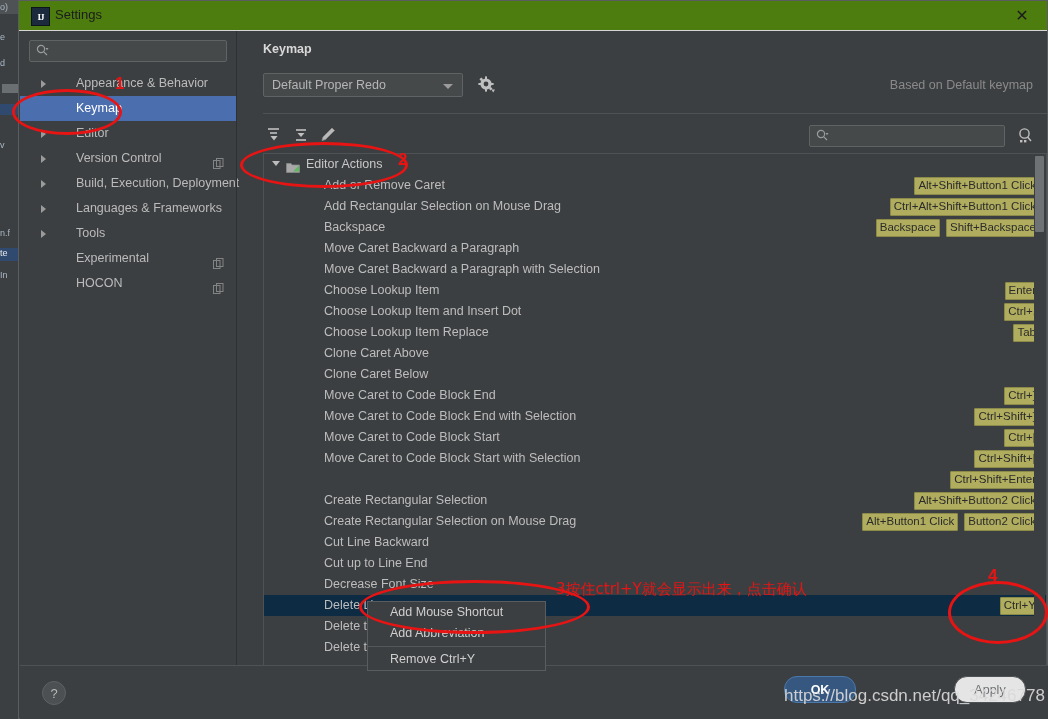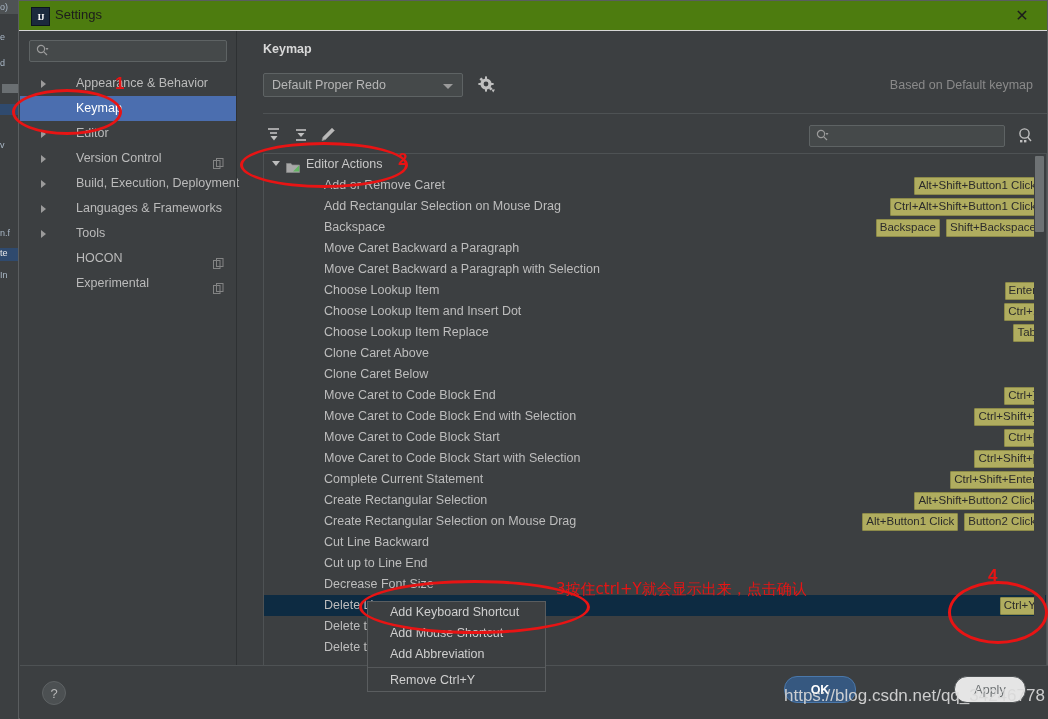--- a/index.html
+++ b/index.html
@@ -266,25 +266,25 @@
           <div class="tree-item"><span class="arrow"></span><span>Appearance &amp; Behavior</span></div>
           <div class="tree-item selected"><span>Keymap</span></div>
           <div class="tree-item"><span class="arrow"></span><span>Editor</span></div>
           <div class="tree-item"><span class="arrow"></span><span>Version Control</span><span class="copy-ico"><svg width="11" height="11" viewBox="0 0 11 11">
                 <rect x="0.5" y="2.5" width="6.5" height="8" fill="none" stroke="#9b9b9b" stroke-width="1"></rect>
                 <rect x="3.5" y="0.5" width="6.5" height="8" fill="none" stroke="#9b9b9b" stroke-width="1"></rect>
               </svg></span></div>
           <div class="tree-item"><span class="arrow"></span><span>Build, Execution, Deployment</span></div>
           <div class="tree-item"><span class="arrow"></span><span>Languages &amp; Frameworks</span></div>
           <div class="tree-item"><span class="arrow"></span><span>Tools</span></div>
-          <div class="tree-item"><span>HOCON</span><span class="copy-ico"><svg width="11" height="11" viewBox="0 0 11 11">
+          <div class="tree-item"><span>Experimental</span><span class="copy-ico"><svg width="11" height="11" viewBox="0 0 11 11">
                 <rect x="0.5" y="2.5" width="6.5" height="8" fill="none" stroke="#9b9b9b" stroke-width="1"></rect>
                 <rect x="3.5" y="0.5" width="6.5" height="8" fill="none" stroke="#9b9b9b" stroke-width="1"></rect>
               </svg></span></div>
-          <div class="tree-item"><span>Experimental</span><span class="copy-ico"><svg width="11" height="11" viewBox="0 0 11 11">
+          <div class="tree-item"><span>HOCON</span><span class="copy-ico"><svg width="11" height="11" viewBox="0 0 11 11">
                 <rect x="0.5" y="2.5" width="6.5" height="8" fill="none" stroke="#9b9b9b" stroke-width="1"></rect>
                 <rect x="3.5" y="0.5" width="6.5" height="8" fill="none" stroke="#9b9b9b" stroke-width="1"></rect>
               </svg></span></div>
         </div>
     </div>
     <div class="sidebar-divider"></div>
 
     <div class="panel">
       <div class="panel-title">Keymap</div>
 
@@ -429,21 +429,20 @@
                 <span class="kbadge">Ctrl+[</span>
               </span>
             </div>
             <div class="row">
               <span class="label leaf">Move Caret to Code Block Start with Selection</span>
               <span class="shortcuts">
                 <span class="kbadge">Ctrl+Shift+[</span>
               </span>
             </div>
             <div class="row">
-              <span class="label leaf">Complete Current Statement</span>
               <span class="shortcuts">
                 <span class="kbadge">Ctrl+Shift+Enter</span>
               </span>
             </div>
             <div class="row">
               <span class="label leaf">Create Rectangular Selection</span>
               <span class="shortcuts">
                 <span class="kbadge">Alt+Shift+Button2 Click</span>
               </span>
             </div>
@@ -484,21 +483,20 @@
 
     <div class="bottombar">
       <div class="help-btn">?</div>
       <div class="btn ok">OK</div>
       <div class="btn cancel">Cancel</div>
       <div class="btn apply">Apply</div>
     </div>
   </div>
 
   <div class="ctx-menu" id="ctx-menu">
-      <div class="ctx-item">Add Keyboard Shortcut</div>
       <div class="ctx-item">Add Mouse Shortcut</div>
       <div class="ctx-item">Add Abbreviation</div>
       <div class="ctx-sep"></div>
       <div class="ctx-item">Remove Ctrl+Y</div>
     </div>
 
   <div class="anno">
     <div class="ell" style="left:12px; top:89px; width:104px; height:40px;"></div>
     <div class="anno-num" style="left:115px; top:74px;">1</div>
 

